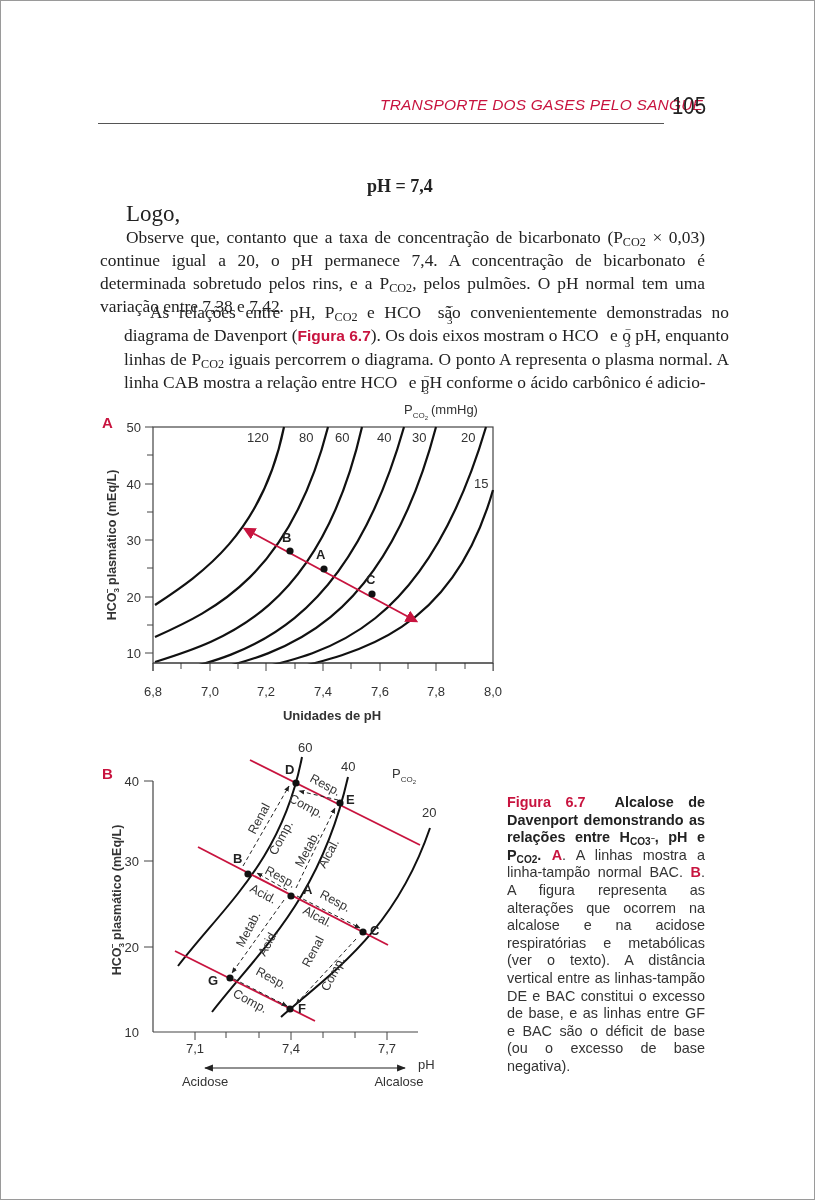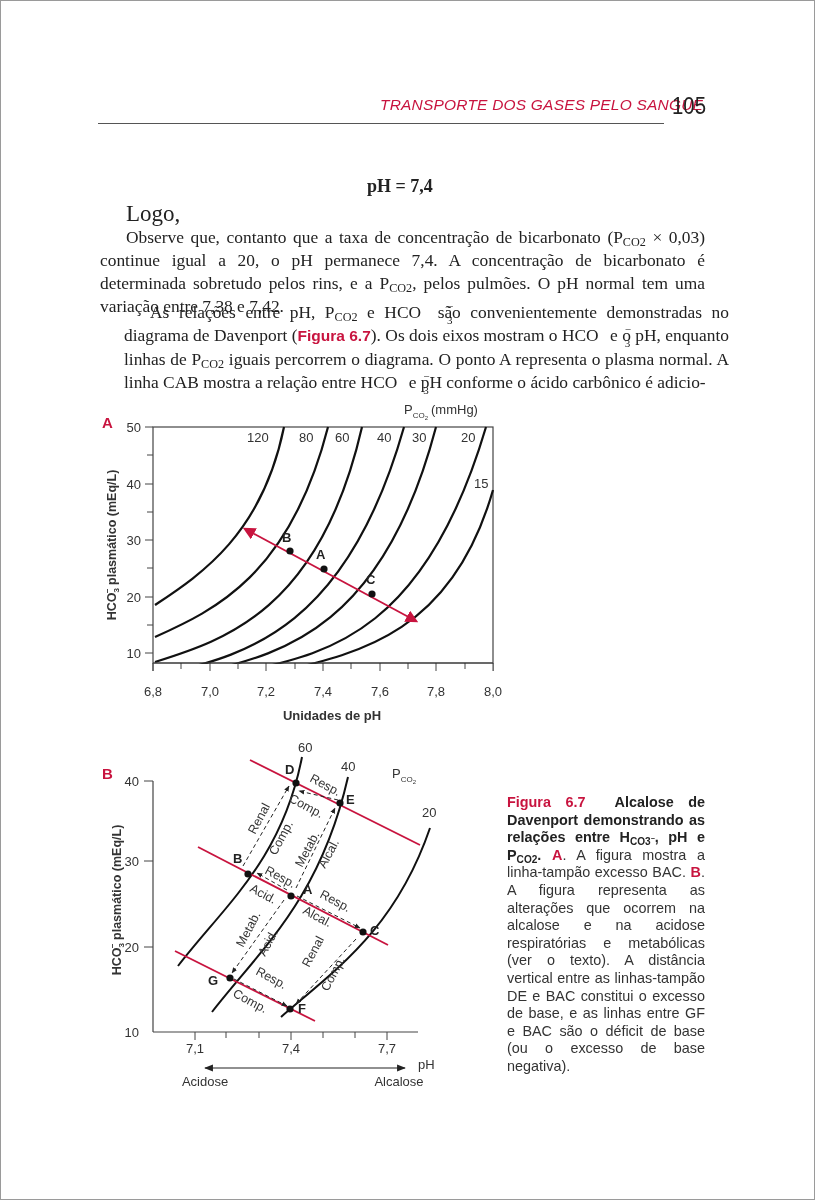--- a/index.html
+++ b/index.html
@@ -282,15 +282,15 @@
       <text transform="translate(328,992) rotate(-62)">Comp.</text>
       <text transform="translate(255,974) rotate(28)">Resp.</text>
       <text transform="translate(232,996) rotate(28)">Comp.</text>
     </g>
   </g>
 </svg>
 
 <div class="caption">
   <span class="cap-title">Figura 6.7</span>&nbsp;
   <span class="cap-bold"><span>Alcalose de Davenport demonstrando as relações entre H</span><sub><span>CO</span><span>3</span><sup>−</sup></sub><span>, pH e P</span><sub><span>CO</span><span>2</span></sub><span>.</span></span>
-  <span class="cap-red">A</span><span>. A figura mostra a linha-tampão excesso BAC.</span>
+  <span class="cap-red">A</span><span>. A linhas mostra a linha-tampão normal BAC.</span>
   <span class="cap-red">B</span><span>. A figura representa as alterações que ocorrem na alcalose e na acidose respiratórias e metabólicas (ver o texto). A distância vertical entre as linhas-tampão DE e BAC constitui o excesso de base, e as linhas entre GF e BAC são o déficit de base (ou o excesso de base negativa).</span>
 </div>
 
 </body></html>

